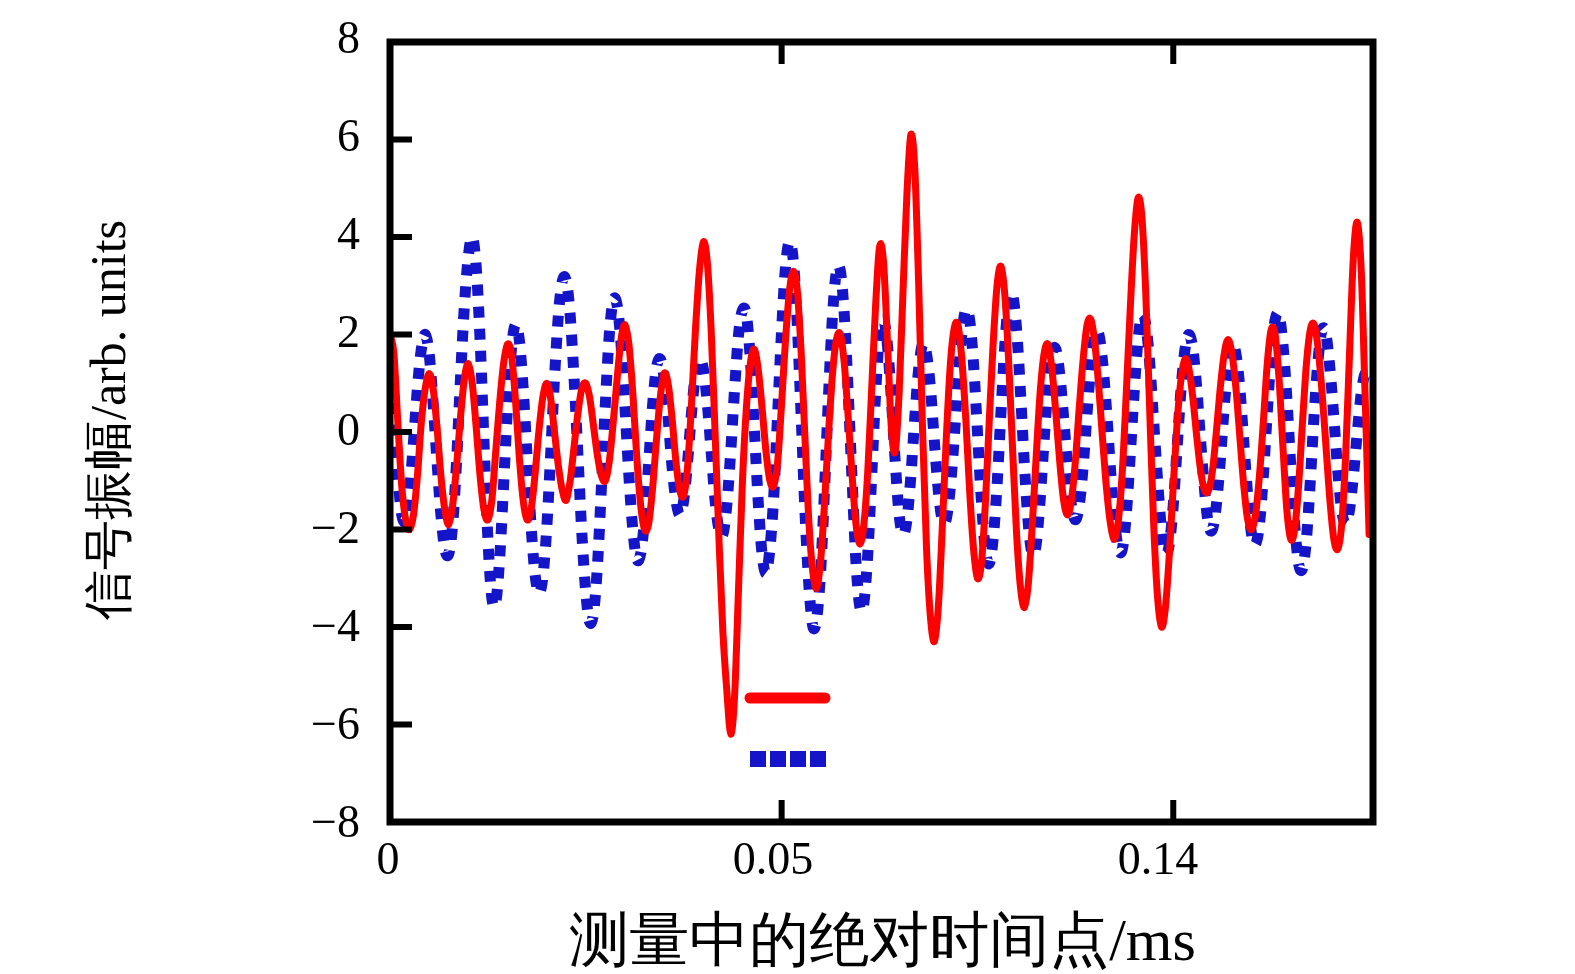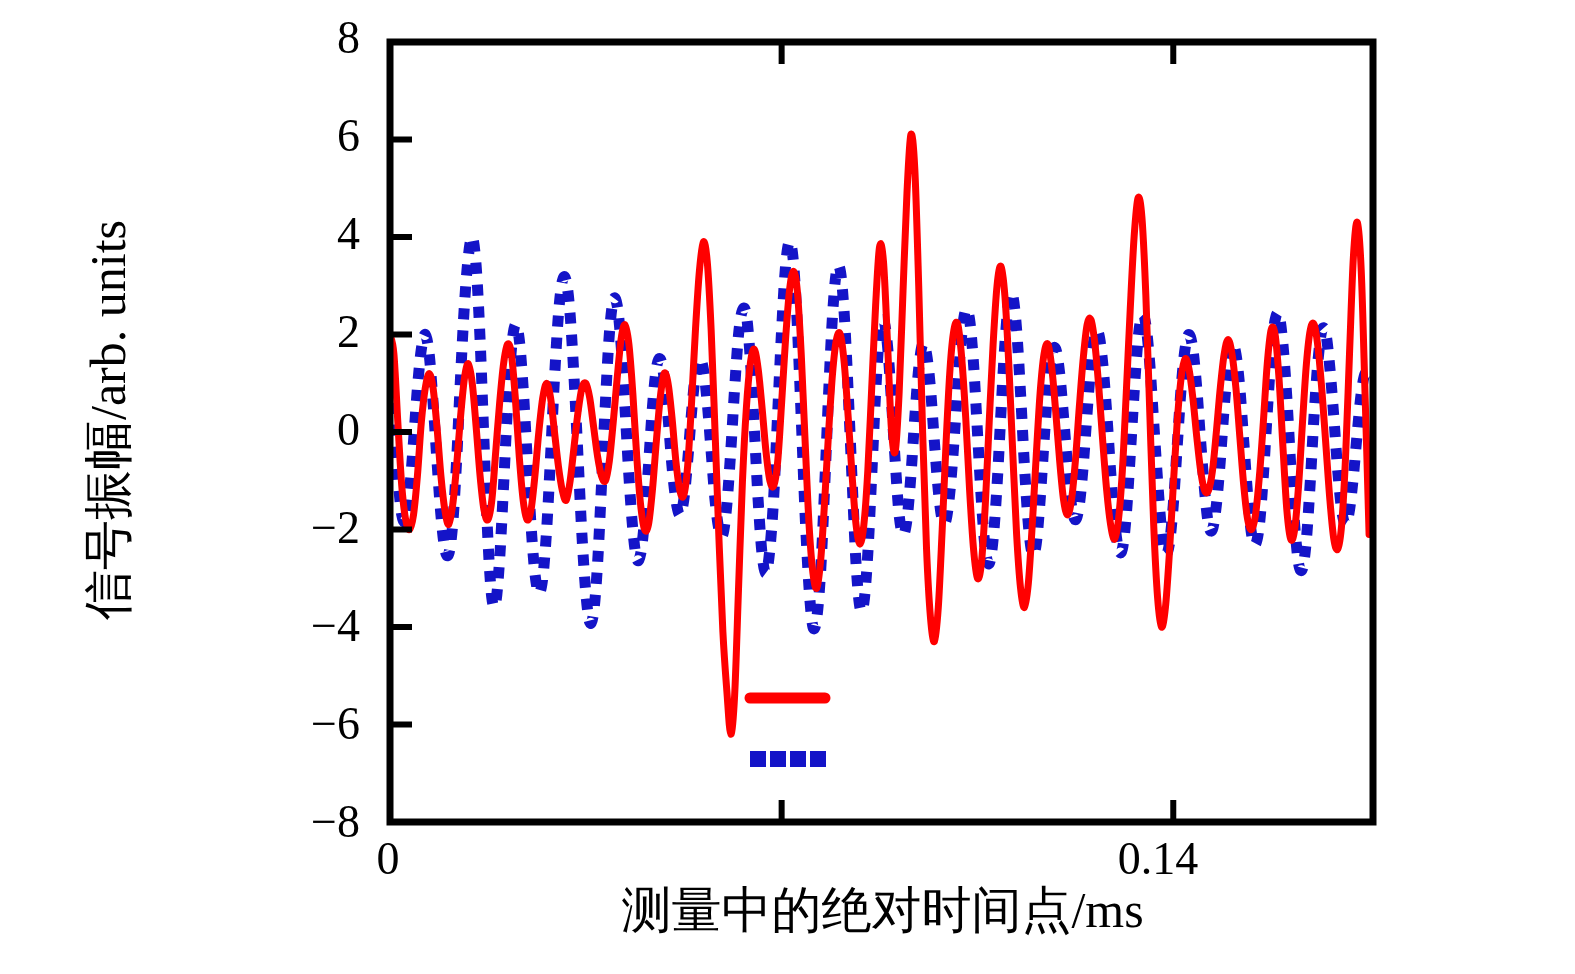--- a/index.html
+++ b/index.html
@@ -51,24 +51,24 @@
     text-align: center;
     font-size: 50px;
     font-family: "Liberation Serif", "DejaVu Serif", serif;
     color: #000;
     white-space: nowrap;
     line-height: 1;
   }
   #x-axis-title {
     position: absolute;
     left: 390px;
-    top: 885px;
+    top: 910px;
     width: 985px;
     text-align: center;
-    font-size: 50px;
+    font-size: 60px;
     font-family: "Liberation Serif", "DejaVu Serif", serif;
     color: #000;
     white-space: nowrap;
     line-height: 1;
   }
   .legend-label {
     position: absolute;
     font-family: "Liberation Serif", "DejaVu Serif", serif;
     font-size: 48px;
     color: #000;
@@ -90,20 +90,21 @@
   <div class="axis-tick-label y-tick" style="left:280px; top:113px; width:80px;">6</div>
   <div class="axis-tick-label y-tick" style="left:280px; top:211px; width:80px;">4</div>
   <div class="axis-tick-label y-tick" style="left:280px; top:309px; width:80px;">2</div>
   <div class="axis-tick-label y-tick" style="left:280px; top:407px; width:80px;">0</div>
   <div class="axis-tick-label y-tick" style="left:240px; top:505px; width:120px;">−2</div>
   <div class="axis-tick-label y-tick" style="left:240px; top:603px; width:120px;">−4</div>
   <div class="axis-tick-label y-tick" style="left:240px; top:701px; width:120px;">−6</div>
   <div class="axis-tick-label y-tick" style="left:240px; top:799px; width:120px;">−8</div>
 
   <div class="axis-tick-label x-tick" style="left:348px;  top:836px; width:80px;">0</div>
+  <div class="axis-tick-label x-tick" style="left:693px;  top:836px; width:160px;">0.05</div>
   <div class="axis-tick-label x-tick" style="left:1078px; top:836px; width:160px;">0.14</div>
 
   <div id="x-axis-title">测量中的绝对时间点/ms</div>
 
   <div class="legend-label" style="left:840px; top:672px;">
     <span>起测时刻</span><span class="mi">a</span><span class="op">: </span><span class="mi">t</span><span class="mi sub">0</span>
   </div>
 
   <div class="legend-label" style="left:840px; top:732px;">
     <span>起测时刻</span><span class="mi">b</span><span class="op">: </span><span class="mi">t</span><span class="op"> = </span><span class="mi">t</span><span class="mi sub">0</span><span class="op">+</span><span class="op">Δ</span><span class="mi">t</span>

